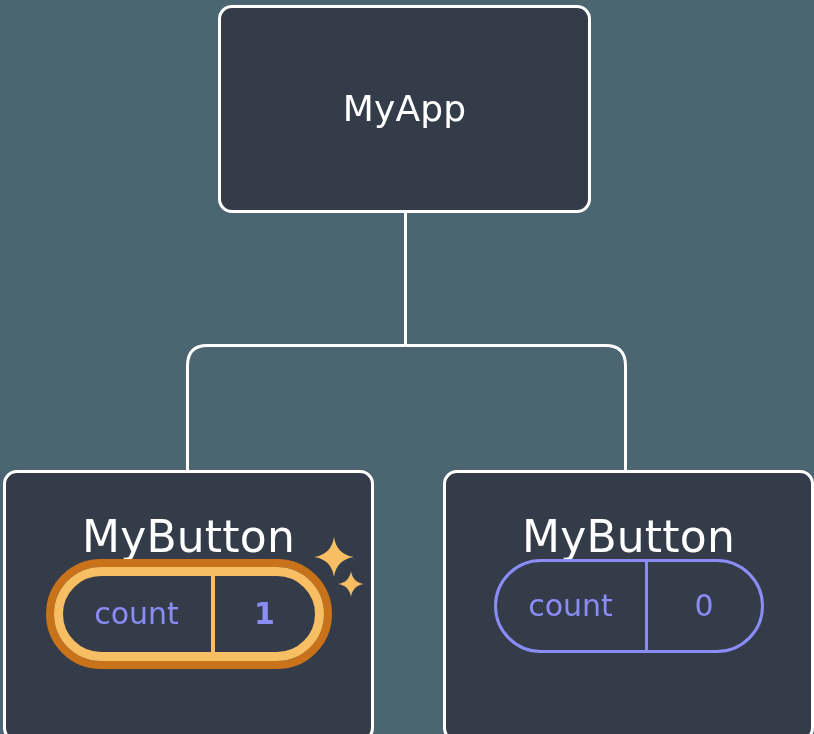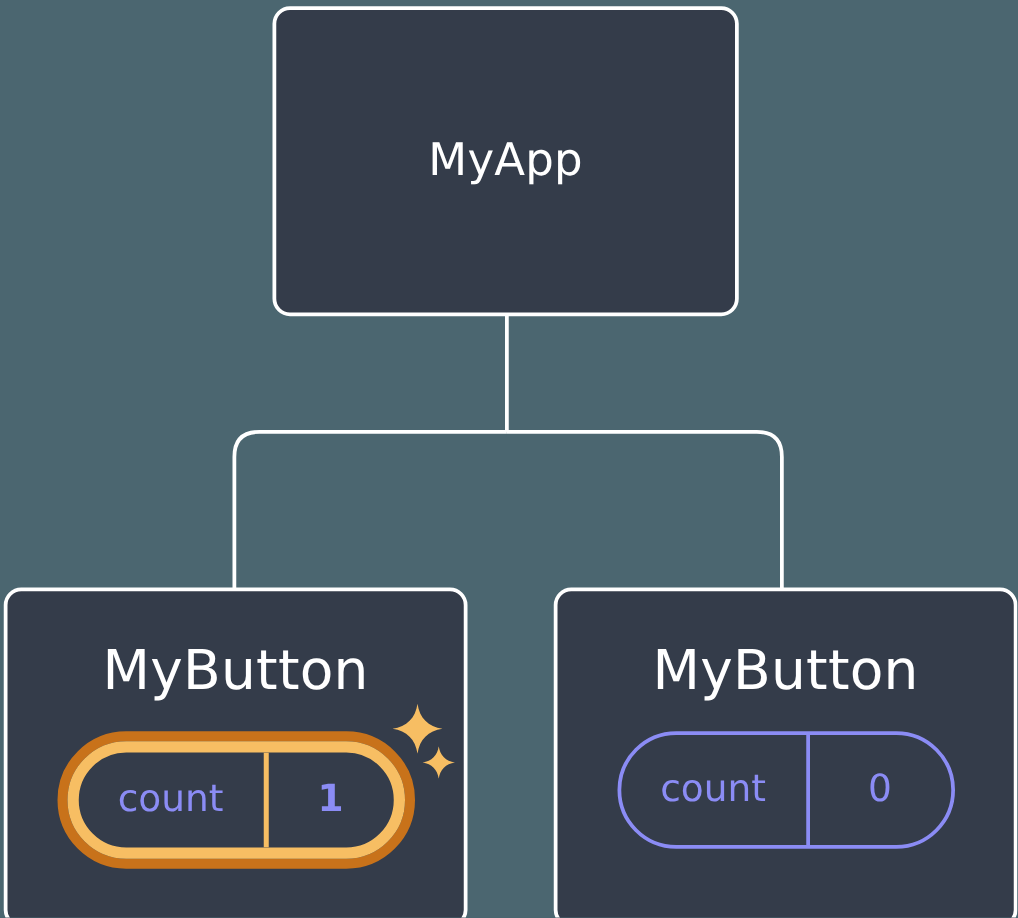--- a/index.html
+++ b/index.html
@@ -38,21 +38,21 @@
     border: 3px solid #ffffff;
     border-radius: 14px;
     display: flex;
     flex-direction: column;
     align-items: center;
   }
   .node-root {
     left: 218px;
     top: 5px;
     width: 373px;
-    height: 248px;
+    height: 208px;
     justify-content: center;
   }
   .node-child-left {
     left: 3px;
     top: 470px;
     width: 371px;
     height: 272px;
     padding-top: 42px;
   }
   .node-child-right {
@@ -70,21 +70,20 @@
     line-height: 1;
     white-space: nowrap;
   }
   .node-root .node-title {
     font-size: 36px;
   }
 
   
   .pill-wrap {
     position: relative;
-    margin-top: 26px;
   }
   .pill {
     position: relative;
     box-sizing: border-box;
     display: flex;
     align-items: stretch;
     border-radius: 999px;
     background: #343c4a;
     overflow: hidden;
   }

